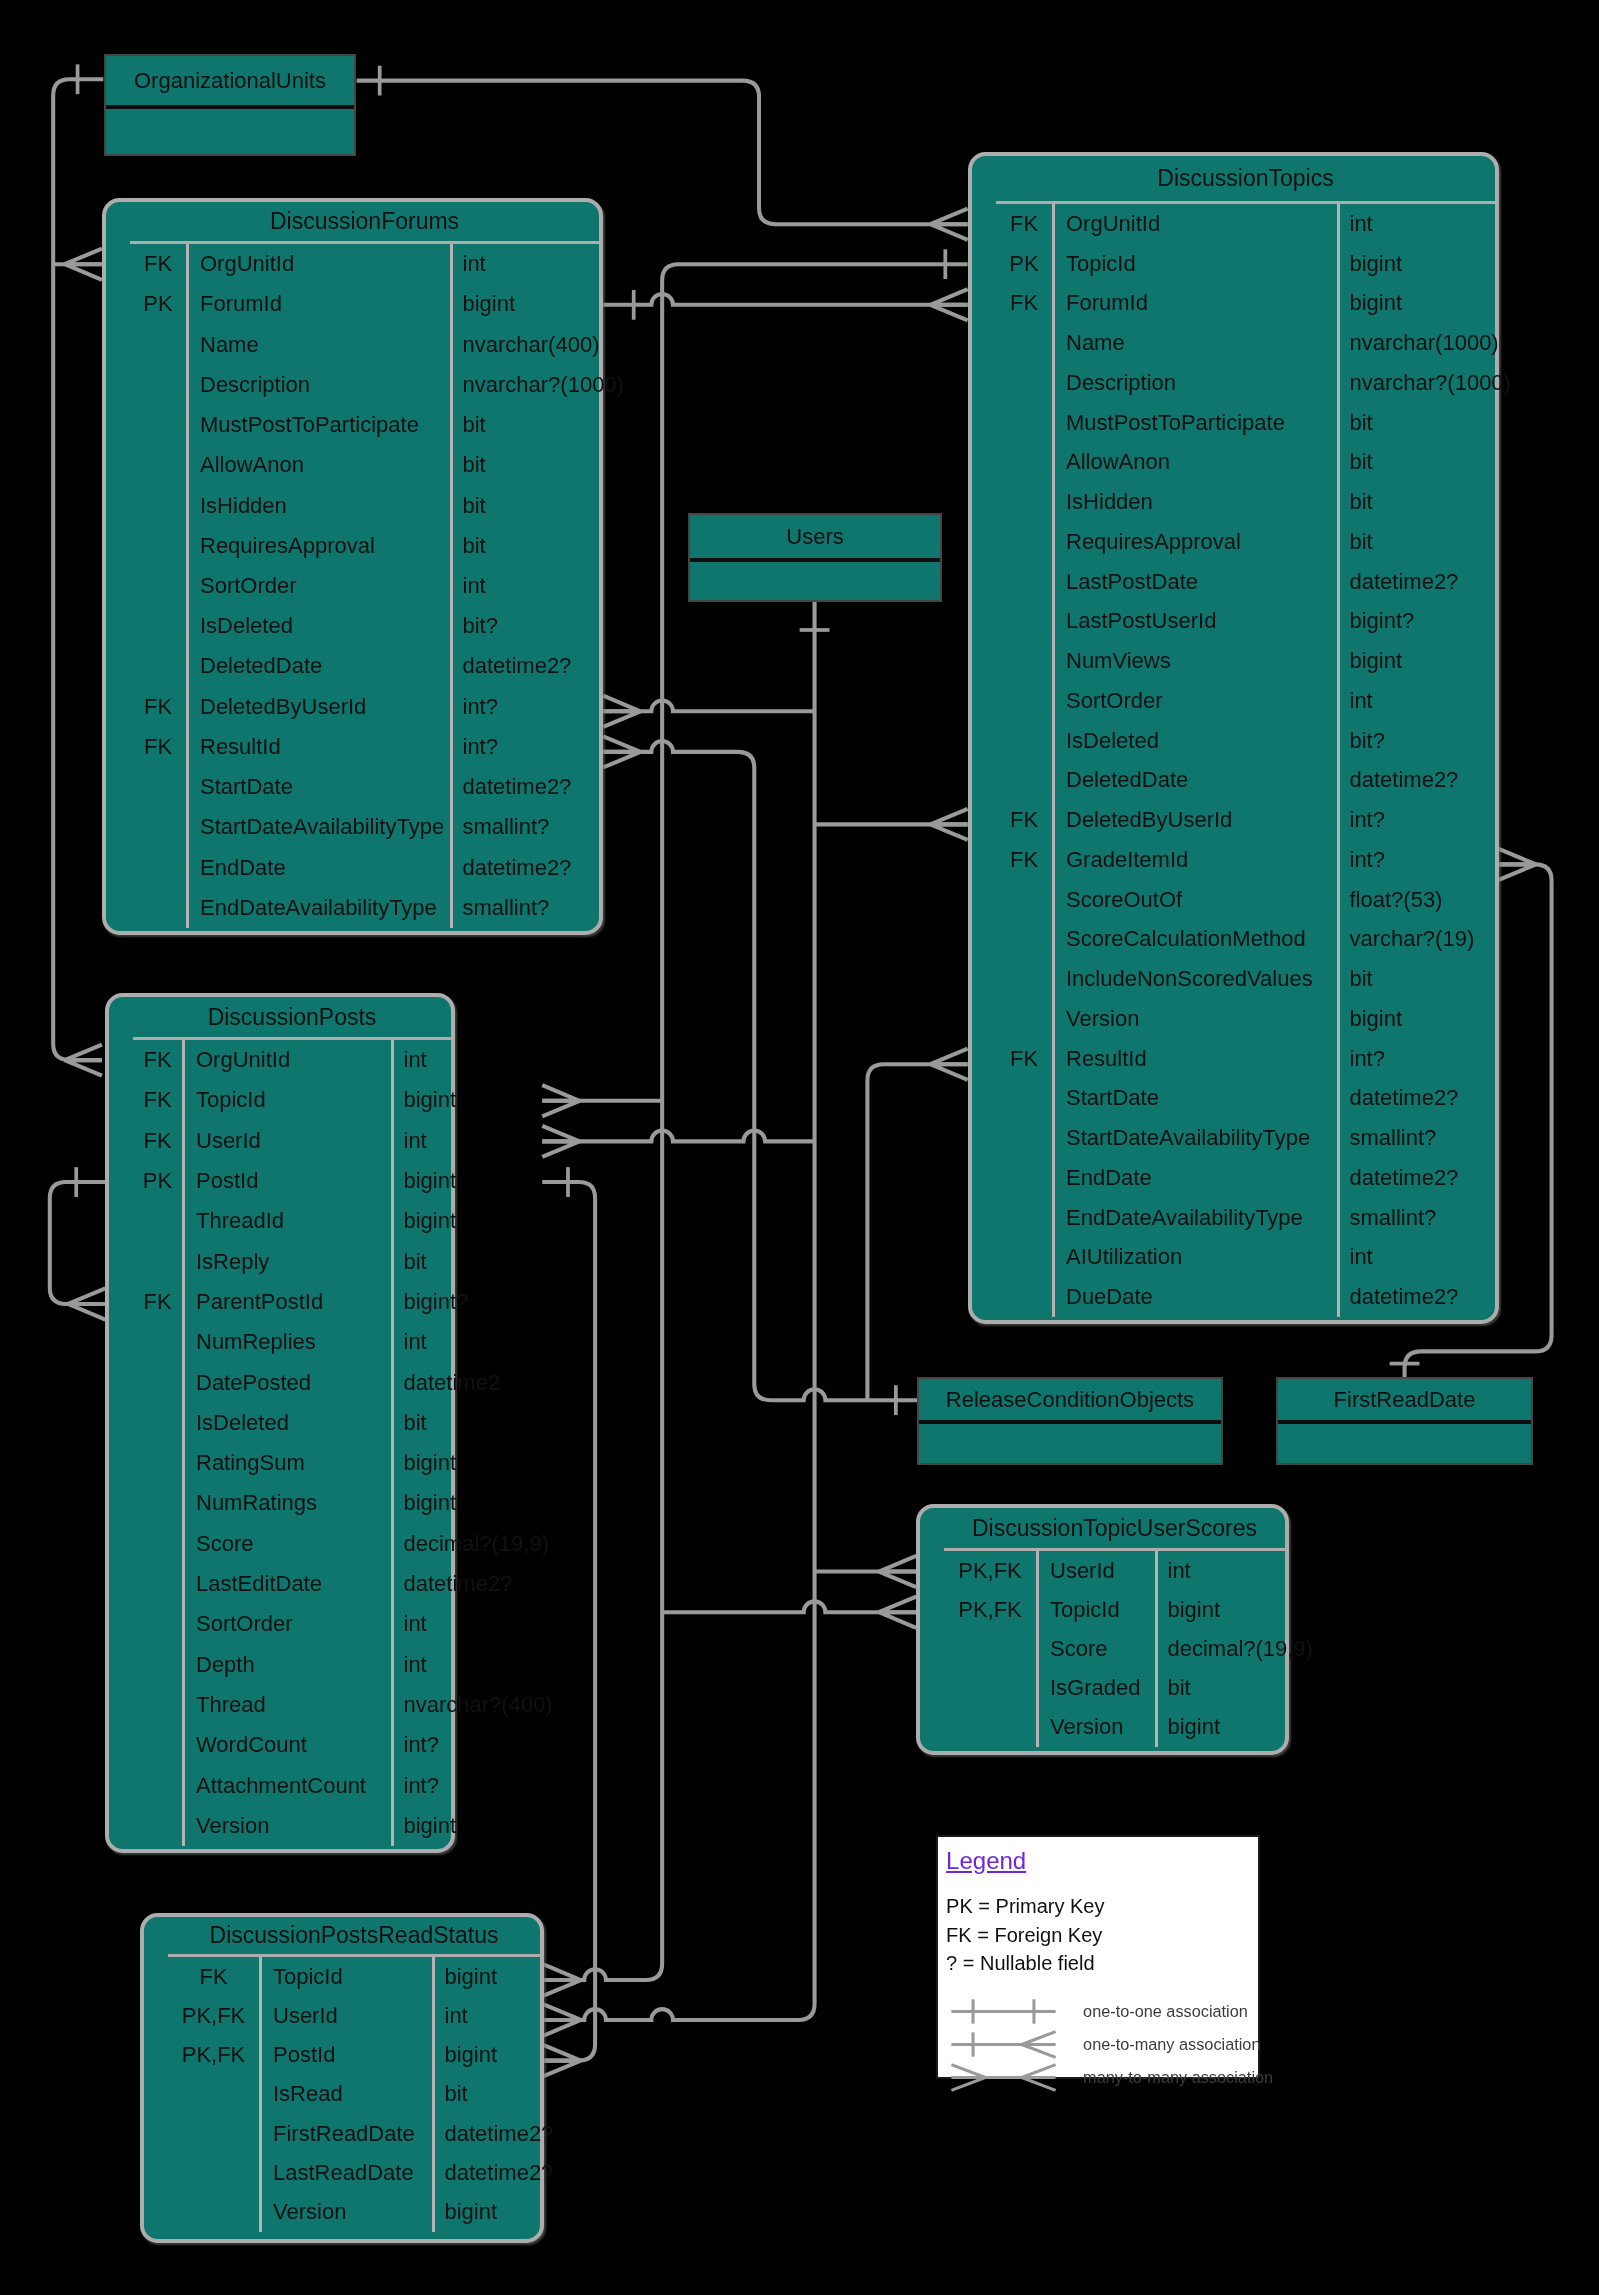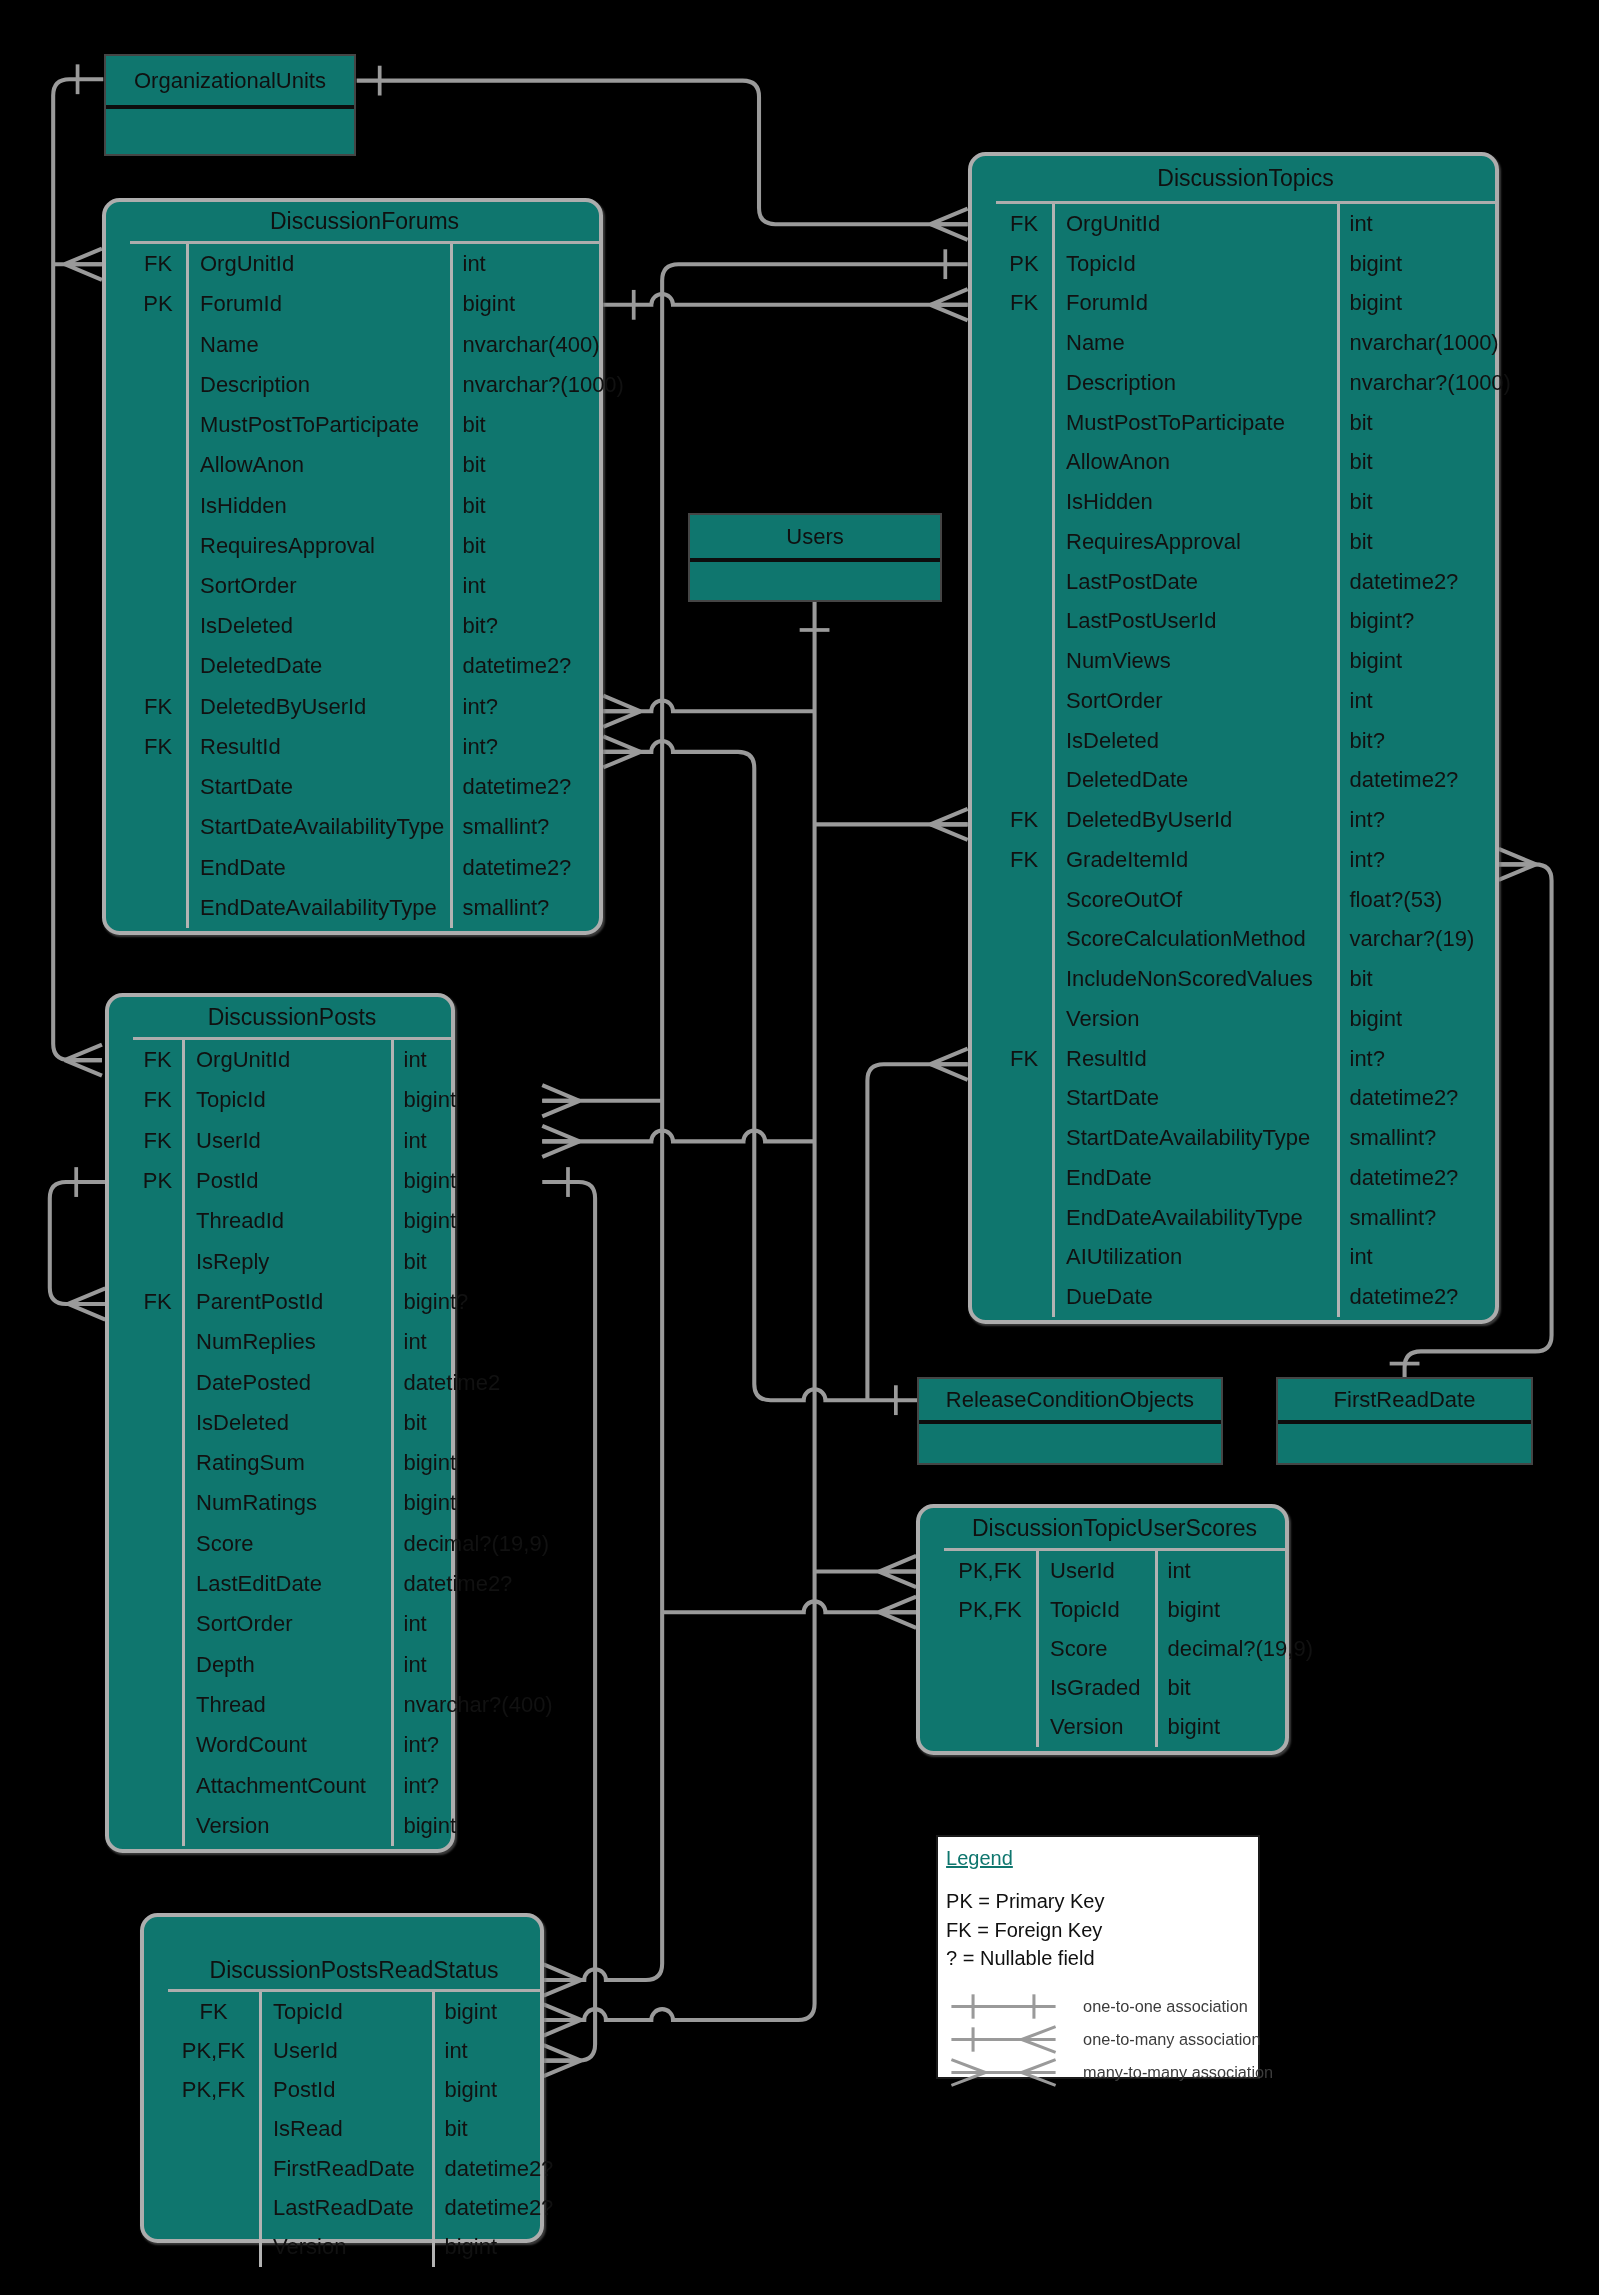--- a/index.html
+++ b/index.html
@@ -13,21 +13,21 @@
            display:flex;align-items:center;justify-content:center;box-sizing:border-box;}
   .tbl.detailed .t-title{border-bottom:3.4px solid #adadad;}
   .tbl.simple .t-title{border-bottom:4.1px solid #0d0d0d;font-size:22px;}
   .rows{display:grid;box-sizing:border-box;}
   .cell{display:flex;align-items:center;font-size:22px;color:#111;white-space:nowrap;box-sizing:border-box;}
   .cell.key{justify-content:center;}
   .cell.fname{border-left:3.4px solid #b3b3b3;padding-left:11px;}
   .cell.ftype{border-left:3.4px solid #b3b3b3;padding-left:9.5px;}
   .legend{position:absolute;left:936px;top:1835px;width:324px;height:244px;background:#fff;
           border:2px solid #1a1a1a;box-sizing:border-box;z-index:2;padding:9.5px 0 0 8.1px;}
-  .legend-title{font-size:20px;color:#0f766e;text-decoration:underline;margin-bottom:17.6px;}
+  .legend-title{font-size:24px;color:#6d28d9;text-decoration:underline;margin-bottom:17.6px;}
   .legend-key{font-size:20px;color:#101010;line-height:28.5px;}
   .assoc-row{display:flex;align-items:center;height:33px;margin-top:0px;}
   .assoc-row svg{flex:0 0 auto;}
   .assoc-label{font-size:16.3px;color:#3c3c3c;margin-left:22px;white-space:nowrap;}
   .assoc-block{margin-top:17px;}
 </style>
 </head>
 <body>
 
 <div id="canvas">
@@ -355,21 +355,21 @@
         <div class="cell ftype">decimal?(19,9)</div>
         <div class="cell key"></div>
         <div class="cell fname">IsGraded</div>
         <div class="cell ftype">bit</div>
         <div class="cell key"></div>
         <div class="cell fname">Version</div>
         <div class="cell ftype">bigint</div>
       </div>
     </div>
     <div class="tbl detailed" style="left: 140px; top: 1913px; width: 404px; height: 330px;">
-      <div class="t-title" style="height: 40px; margin-top: 35px;">DiscussionPostsReadStatus</div>
+      <div class="t-title" style="height: 40px;">DiscussionPostsReadStatus</div>
       <div class="rows" style="height: 275px; grid-template-columns: 91px 173px 1fr; grid-auto-rows: 1fr;">
         <div class="cell key">FK</div>
         <div class="cell fname">TopicId</div>
         <div class="cell ftype">bigint</div>
         <div class="cell key">PK,FK</div>
         <div class="cell fname">UserId</div>
         <div class="cell ftype">int</div>
         <div class="cell key">PK,FK</div>
         <div class="cell fname">PostId</div>
         <div class="cell ftype">bigint</div>

